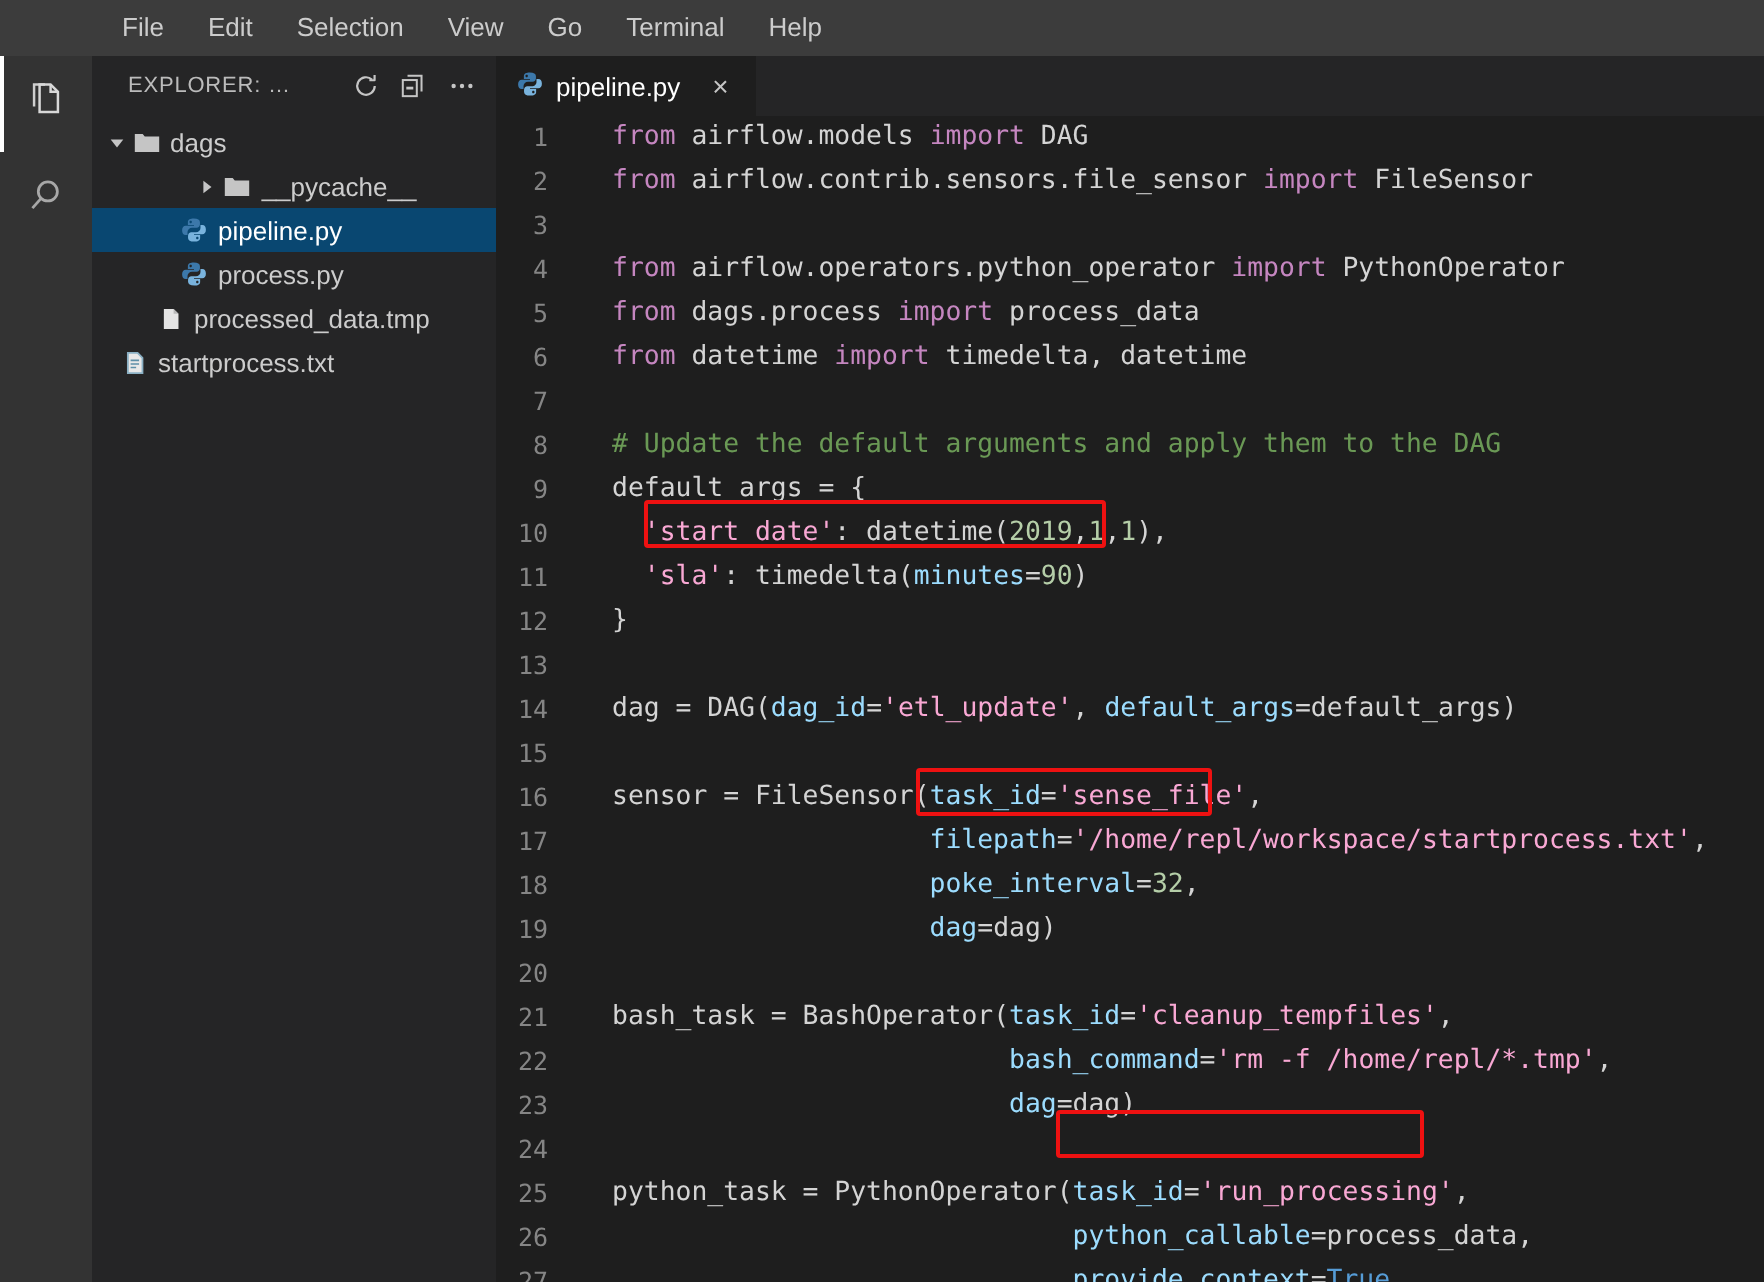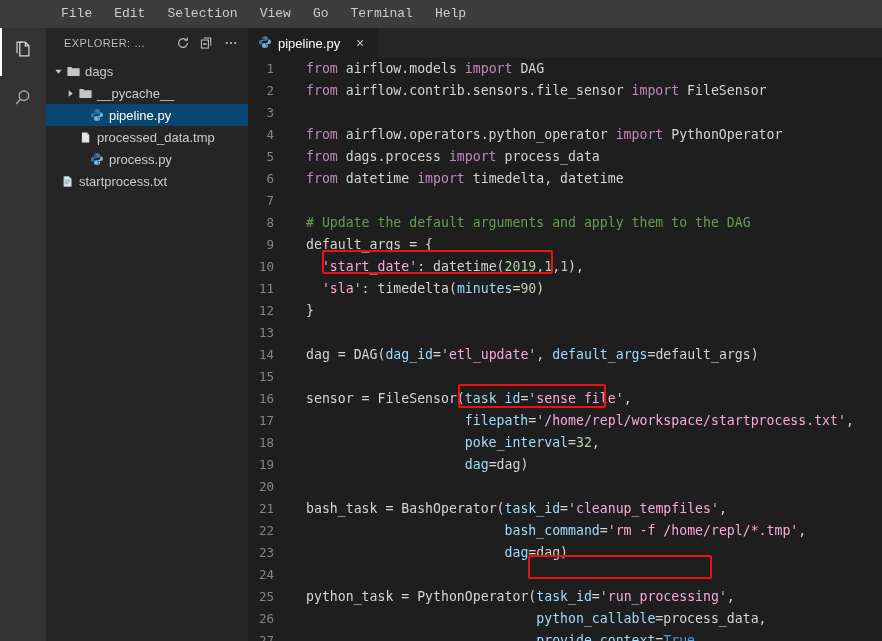--- a/index.html
+++ b/index.html
@@ -12,21 +12,21 @@
   #app { position: relative; width: 882px; height: 641px; background: #1e1e1e; }
 
   
   .menubar {
     position: absolute; top: 0; left: 0; width: 882px; height: 28px;
     background: #3c3c3c; display: flex; align-items: center;
     padding-left: 50px; gap: 0px;
   }
   .menu-item {
     color: #cccccc; font-size: 13px; line-height: 28px;
-    padding: 0 11px; height: 28px; white-space: nowrap; cursor: default; font-family: Liberation Mono, monospace;
+    padding: 0 11px; height: 28px; white-space: nowrap; cursor: default;
   }
 
   
   .activitybar {
     position: absolute; top: 28px; left: 0; width: 46px; height: 613px;
     background: #333333;
     display: flex; flex-direction: column; align-items: center;
   }
   .act-icon {
     width: 46px; height: 48px; display: flex;
@@ -192,21 +192,21 @@
               <path d="M1.5 3h7L5 7.5z"></path>
             </svg>
           </span>
           <span class="ticon">
             <svg width="15" height="15" viewBox="0 0 16 16">
               <path d="M1.5 3.2h4.2l1.1 1.3h7.7v8.3H1.5z" fill="#c5c5c5"></path>
             </svg>
           </span>
           <span class="tlabel">dags</span>
         </div>
-        <div class="tree-row" style="padding-left: 18px;">
+        <div class="tree-row" style="padding-left: 18px; justify-content: center;">
           <span class="twisty">
             <svg width="9" height="9" viewBox="0 0 10 10" fill="#c5c5c5">
               <path d="M3 1.5v7L7.5 5z"></path>
             </svg>
           </span>
           <span class="ticon">
             <svg width="15" height="15" viewBox="0 0 16 16">
               <path d="M1.5 3.2h4.2l1.1 1.3h7.7v8.3H1.5z" fill="#c5c5c5"></path>
             </svg>
           </span>
@@ -215,39 +215,39 @@
         <div class="tree-row selected" style="padding-left: 30px;">
           <span class="twisty"></span>
           <span class="ticon">
             <svg width="14" height="14" viewBox="0 0 16 16">
               <path d="M7.9 1.4c-2.0 0-3.4.6-3.4 2.1v1.6h3.5v.5H3.3c-1.3 0-2.1 1-2.1 2.6 0 1.6.7 2.7 2.0 2.7h1.1V9.2c0-1.4 1.2-2.5 2.6-2.5h2.6c1.1 0 1.9-.9 1.9-2.0V3.5c0-1.4-1.2-2.1-3.5-2.1zM6.1 2.7c.4 0 .7.3.7.7s-.3.7-.7.7-.7-.3-.7-.7.3-.7.7-.7z" fill="#3c78aa"></path>
               <path d="M8.1 14.6c2.0 0 3.4-.6 3.4-2.1v-1.6H8v-.5h4.7c1.3 0 2.1-1 2.1-2.6 0-1.6-.7-2.7-2.0-2.7h-1.1v1.7c0 1.4-1.2 2.5-2.6 2.5H6.5c-1.1 0-1.9.9-1.9 2.0v1.2c0 1.4 1.2 2.1 3.5 2.1zm1.8-1.3c-.4 0-.7-.3-.7-.7s.3-.7.7-.7.7.3.7.7-.3.7-.7.7z" fill="#79b3dd"></path>
             </svg>
           </span>
           <span class="tlabel">pipeline.py</span>
         </div>
+        <div class="tree-row" style="padding-left: 30px;">
+          <span class="twisty"></span>
+          <span class="ticon">
+            <svg width="14" height="14" viewBox="0 0 16 16">
+              <path d="M7.9 1.4c-2.0 0-3.4.6-3.4 2.1v1.6h3.5v.5H3.3c-1.3 0-2.1 1-2.1 2.6 0 1.6.7 2.7 2.0 2.7h1.1V9.2c0-1.4 1.2-2.5 2.6-2.5h2.6c1.1 0 1.9-.9 1.9-2.0V3.5c0-1.4-1.2-2.1-3.5-2.1zM6.1 2.7c.4 0 .7.3.7.7s-.3.7-.7.7-.7-.3-.7-.7.3-.7.7-.7z" fill="#3c78aa"></path>
+              <path d="M8.1 14.6c2.0 0 3.4-.6 3.4-2.1v-1.6H8v-.5h4.7c1.3 0 2.1-1 2.1-2.6 0-1.6-.7-2.7-2.0-2.7h-1.1v1.7c0 1.4-1.2 2.5-2.6 2.5H6.5c-1.1 0-1.9.9-1.9 2.0v1.2c0 1.4 1.2 2.1 3.5 2.1zm1.8-1.3c-.4 0-.7-.3-.7-.7s.3-.7.7-.7.7.3.7.7-.3.7-.7.7z" fill="#79b3dd"></path>
+            </svg>
+          </span>
+          <span class="tlabel">process.py</span>
+        </div>
         <div class="tree-row" style="padding-left: 18px;">
           <span class="twisty"></span>
           <span class="ticon">
             <svg width="13" height="13" viewBox="0 0 16 16">
               <path d="M3.6 1.8h6l3 3v9.4h-9z" fill="#e4e4e4"></path>
               <path d="M9.6 1.8v3h3z" fill="#b8b8b8"></path>
             </svg>
           </span>
           <span class="tlabel">processed_data.tmp</span>
-        </div>
-        <div class="tree-row" style="padding-left: 30px;">
-          <span class="twisty"></span>
-          <span class="ticon">
-            <svg width="14" height="14" viewBox="0 0 16 16">
-              <path d="M7.9 1.4c-2.0 0-3.4.6-3.4 2.1v1.6h3.5v.5H3.3c-1.3 0-2.1 1-2.1 2.6 0 1.6.7 2.7 2.0 2.7h1.1V9.2c0-1.4 1.2-2.5 2.6-2.5h2.6c1.1 0 1.9-.9 1.9-2.0V3.5c0-1.4-1.2-2.1-3.5-2.1zM6.1 2.7c.4 0 .7.3.7.7s-.3.7-.7.7-.7-.3-.7-.7.3-.7.7-.7z" fill="#3c78aa"></path>
-              <path d="M8.1 14.6c2.0 0 3.4-.6 3.4-2.1v-1.6H8v-.5h4.7c1.3 0 2.1-1 2.1-2.6 0-1.6-.7-2.7-2.0-2.7h-1.1v1.7c0 1.4-1.2 2.5-2.6 2.5H6.5c-1.1 0-1.9.9-1.9 2.0v1.2c0 1.4 1.2 2.1 3.5 2.1zm1.8-1.3c-.4 0-.7-.3-.7-.7s.3-.7.7-.7.7.3.7.7-.3.7-.7.7z" fill="#79b3dd"></path>
-            </svg>
-          </span>
-          <span class="tlabel">process.py</span>
         </div>
         <div class="tree-row" style="">
           <span class="twisty"></span>
           <span class="ticon">
             <svg width="13" height="13" viewBox="0 0 16 16" fill="none" stroke="#8ab0c4" stroke-width="1.1">
               <path d="M3.6 1.8h6l3 3v9.4h-9z" fill="#e8e8e8" stroke="#8ab0c4"></path>
               <path d="M5.3 6.4h5.2M5.3 8.6h5.2M5.3 10.8h3.4" stroke="#5d8fa8" stroke-width="1"></path>
             </svg>
           </span>
           <span class="tlabel">startprocess.txt</span>

